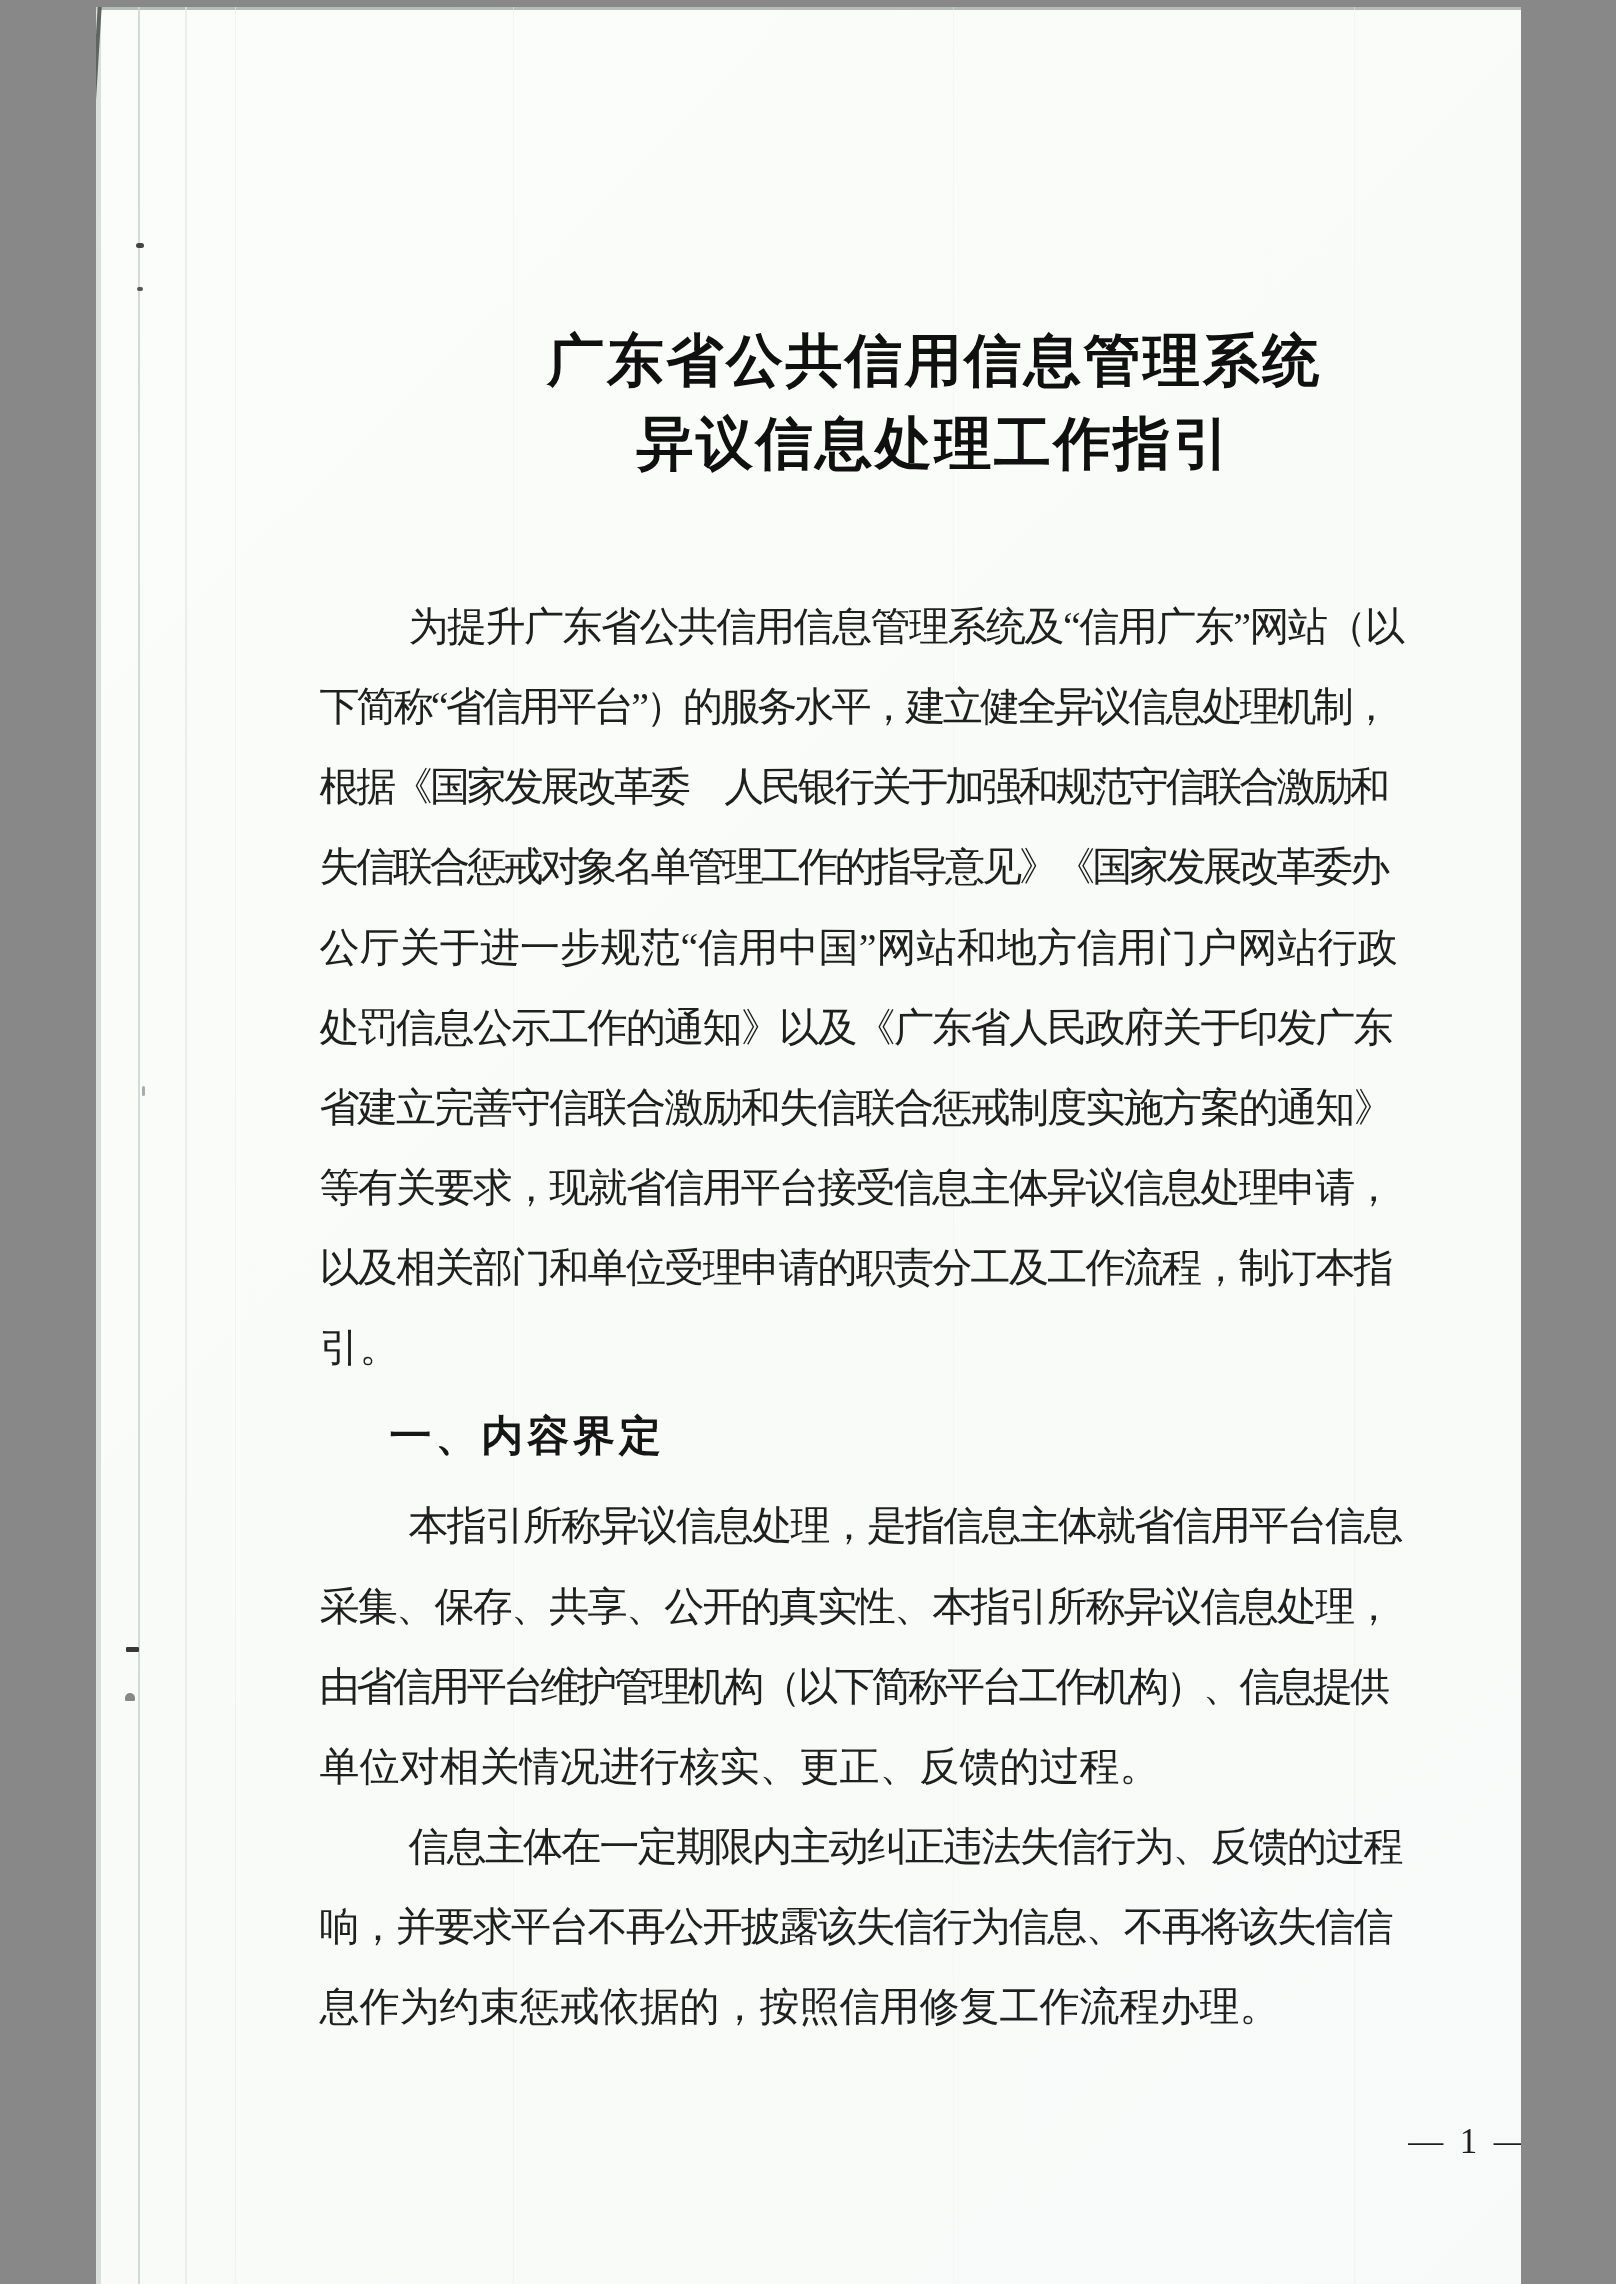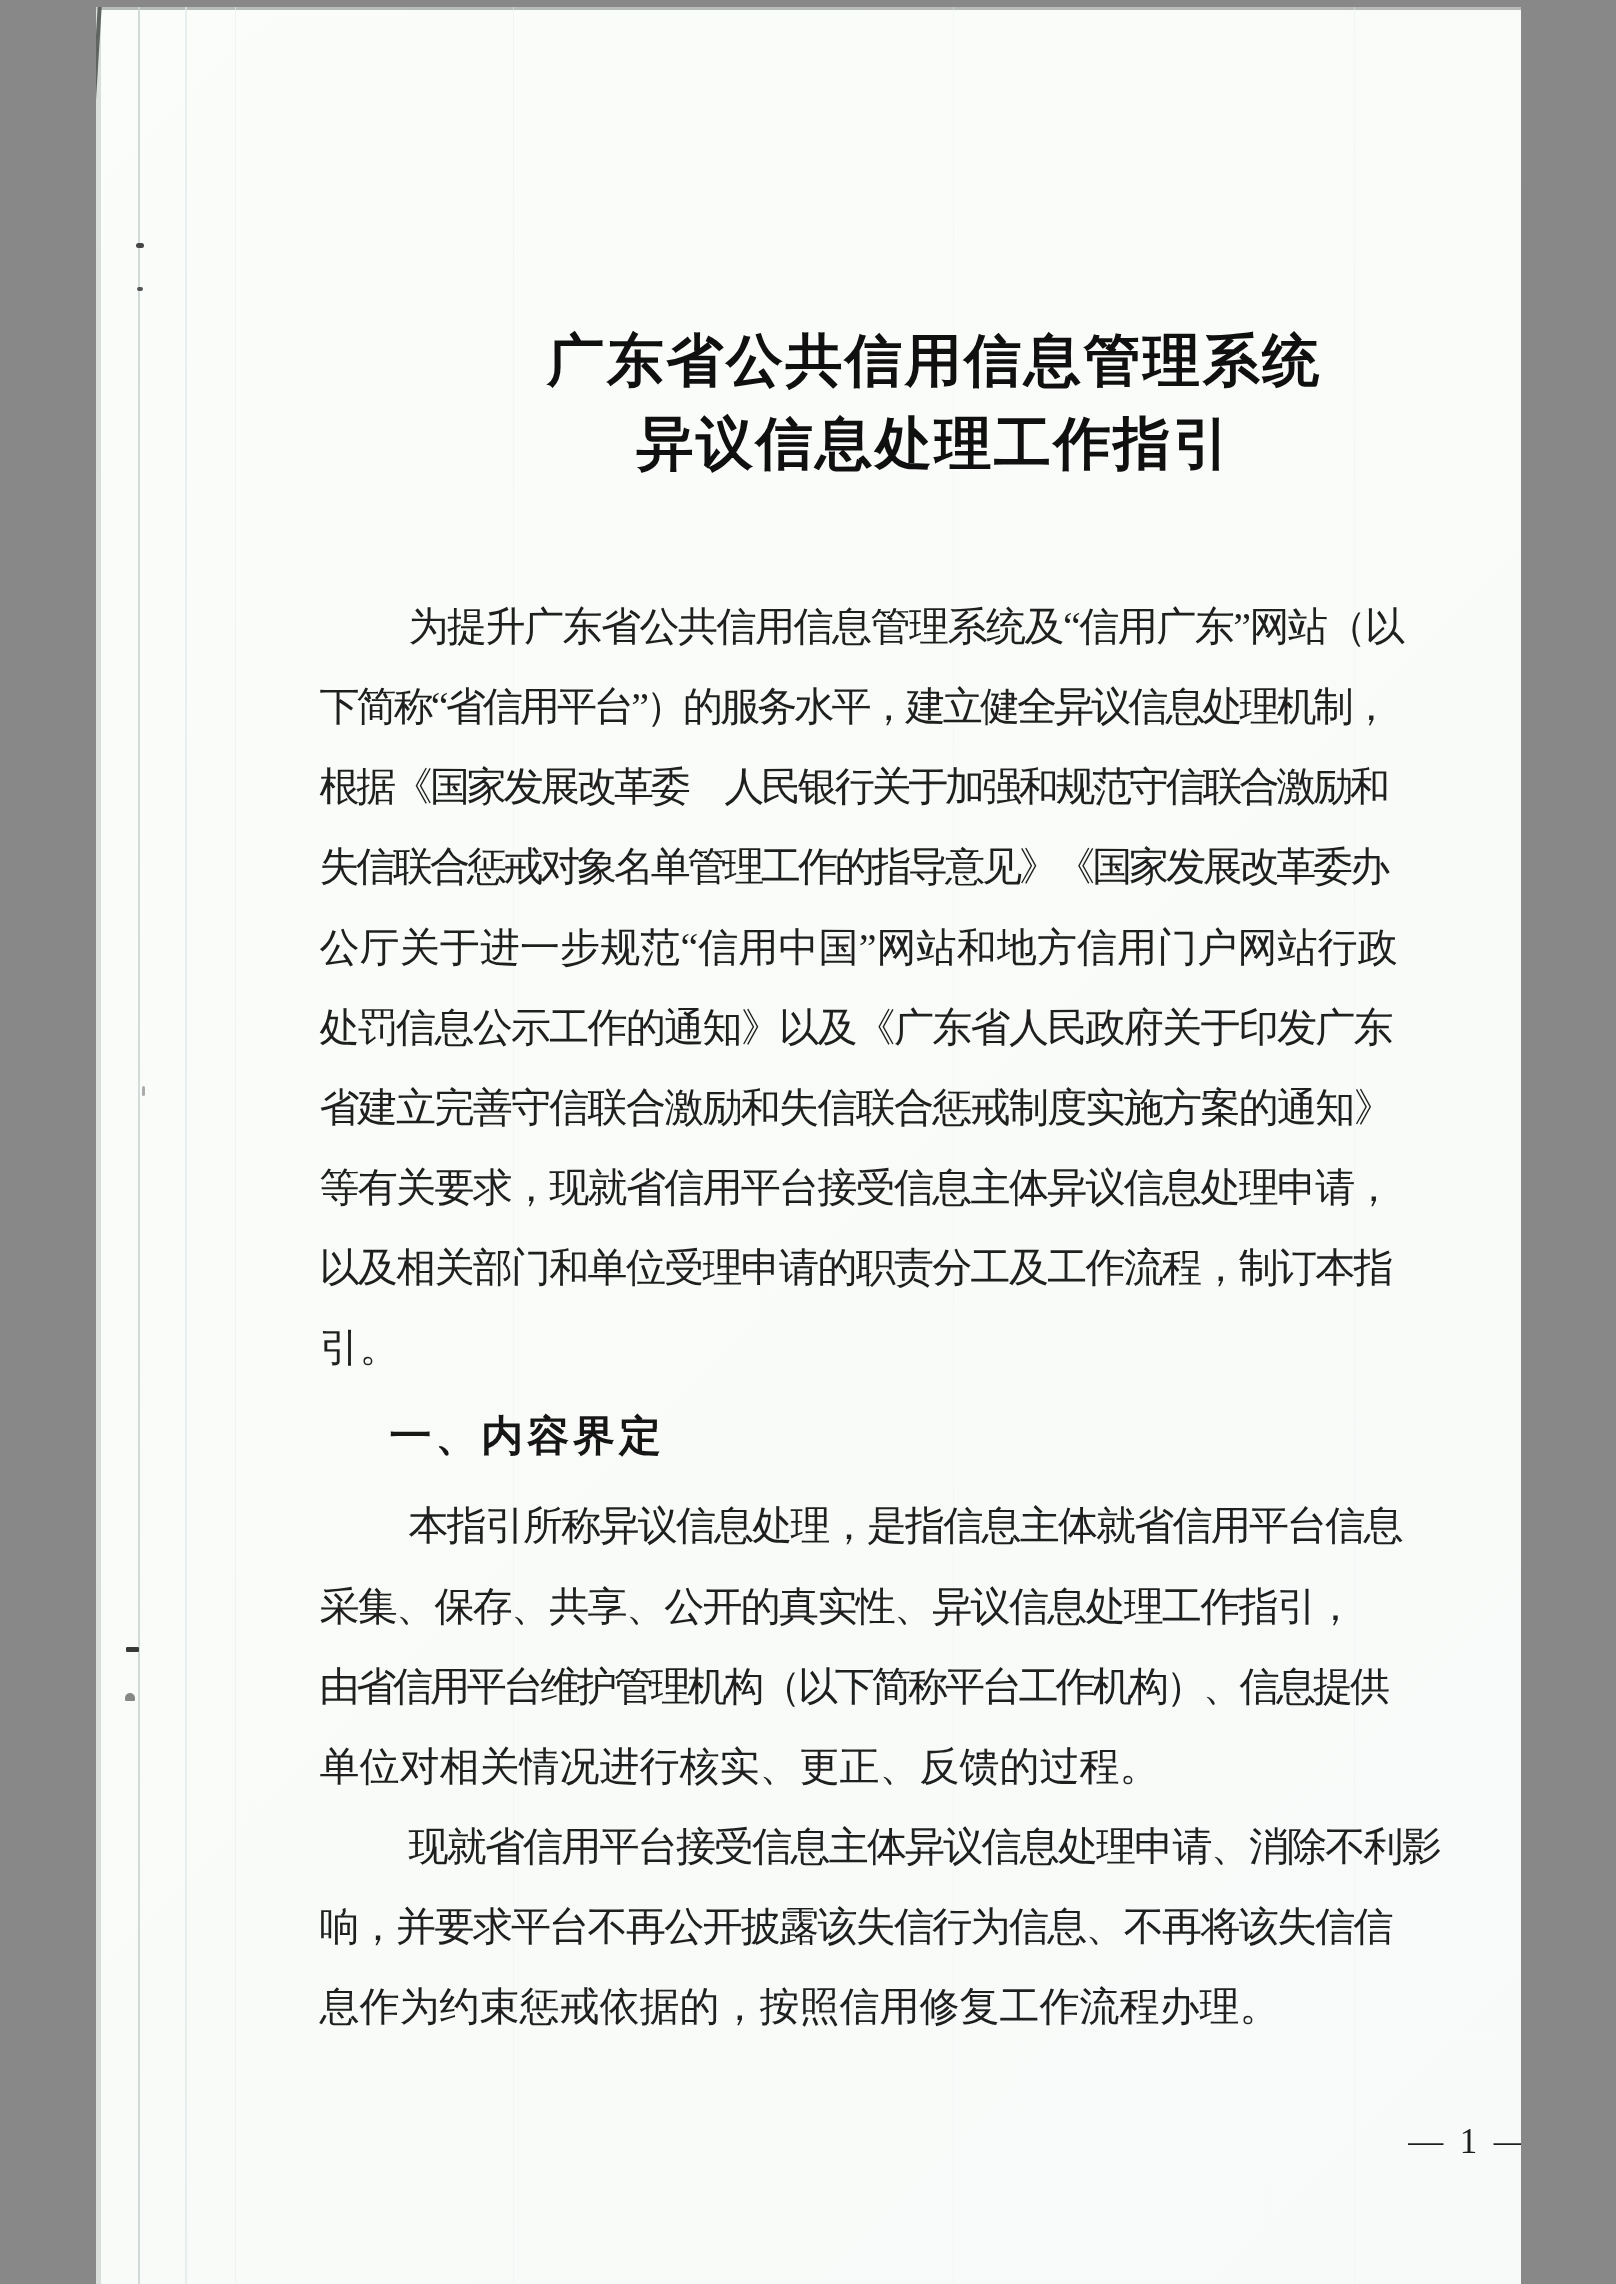--- a/index.html
+++ b/index.html
@@ -92,23 +92,23 @@
       <div class="bline" style="left: 224px; top: 750px; letter-spacing: -3.2px; width: 1230px;">根据《国家发展改革委　人民银行关于加强和规范守信联合激励和</div>
       <div class="bline" style="left: 224px; top: 830px; letter-spacing: -3.2px; width: 1230px;">失信联合惩戒对象名单管理工作的指导意见》《国家发展改革委办</div>
       <div class="bline" style="left: 224px; top: 911px; letter-spacing: 0.1px; width: 1230px;">公厅关于进一步规范“信用中国”网站和地方信用门户网站行政</div>
       <div class="bline" style="left: 224px; top: 991px; letter-spacing: -1.7px; width: 1230px;">处罚信息公示工作的通知》以及《广东省人民政府关于印发广东</div>
       <div class="bline" style="left: 224px; top: 1071px; letter-spacing: -1.7px; width: 1230px;">省建立完善守信联合激励和失信联合惩戒制度实施方案的通知》</div>
       <div class="bline" style="left: 224px; top: 1151px; letter-spacing: -1.7px; width: 1230px;">等有关要求，现就省信用平台接受信息主体异议信息处理申请，</div>
       <div class="bline" style="left: 224px; top: 1231px; letter-spacing: -1.7px; width: 1230px;">以及相关部门和单位受理申请的职责分工及工作流程，制订本指</div>
       <div class="bline" style="left: 224px; top: 1311px;">引。</div>
       <div class="heading" style="left: 294px; top: 1403px;">一、内容界定</div>
       <div class="bline" style="left: 313px; top: 1489px; letter-spacing: -1.8px; width: 1141px;">本指引所称异议信息处理，是指信息主体就省信用平台信息</div>
-      <div class="bline" style="left: 224px; top: 1570px; letter-spacing: -1.7px; width: 1230px;">采集、保存、共享、公开的真实性、异议信息处理工作指引，</div>
+      <div class="bline" style="left: 224px; top: 1570px; letter-spacing: -1.7px; width: 1230px;">采集、保存、共享、公开的真实性、本指引所称异议信息处理，</div>
       <div class="bline" style="left: 224px; top: 1650px; letter-spacing: -3.2px; width: 1230px;">由省信用平台维护管理机构（以下简称平台工作机构）、信息提供</div>
       <div class="bline" style="left: 224px; top: 1730px; text-align: center;">单位对相关情况进行核实、更正、反馈的过程。</div>
-      <div class="bline" style="left: 313px; top: 1810px; letter-spacing: -1.8px; width: 1141px;">现就省信用平台接受信息主体异议信息处理申请、消除不利影</div>
+      <div class="bline" style="left: 313px; top: 1810px; letter-spacing: -1.8px; width: 1141px;">信息主体在一定期限内主动纠正违法失信行为、反馈的过程</div>
       <div class="bline" style="left: 224px; top: 1890px; letter-spacing: -1.7px; width: 1230px;">响，并要求平台不再公开披露该失信行为信息、不再将该失信信</div>
       <div class="bline" style="left: 224px; top: 1970px;">息作为约束惩戒依据的，按照信用修复工作流程办理。</div>
     </div>
 
   <div class="page-number">— 1 —</div>
 </div>
 
 
 </body></html>

